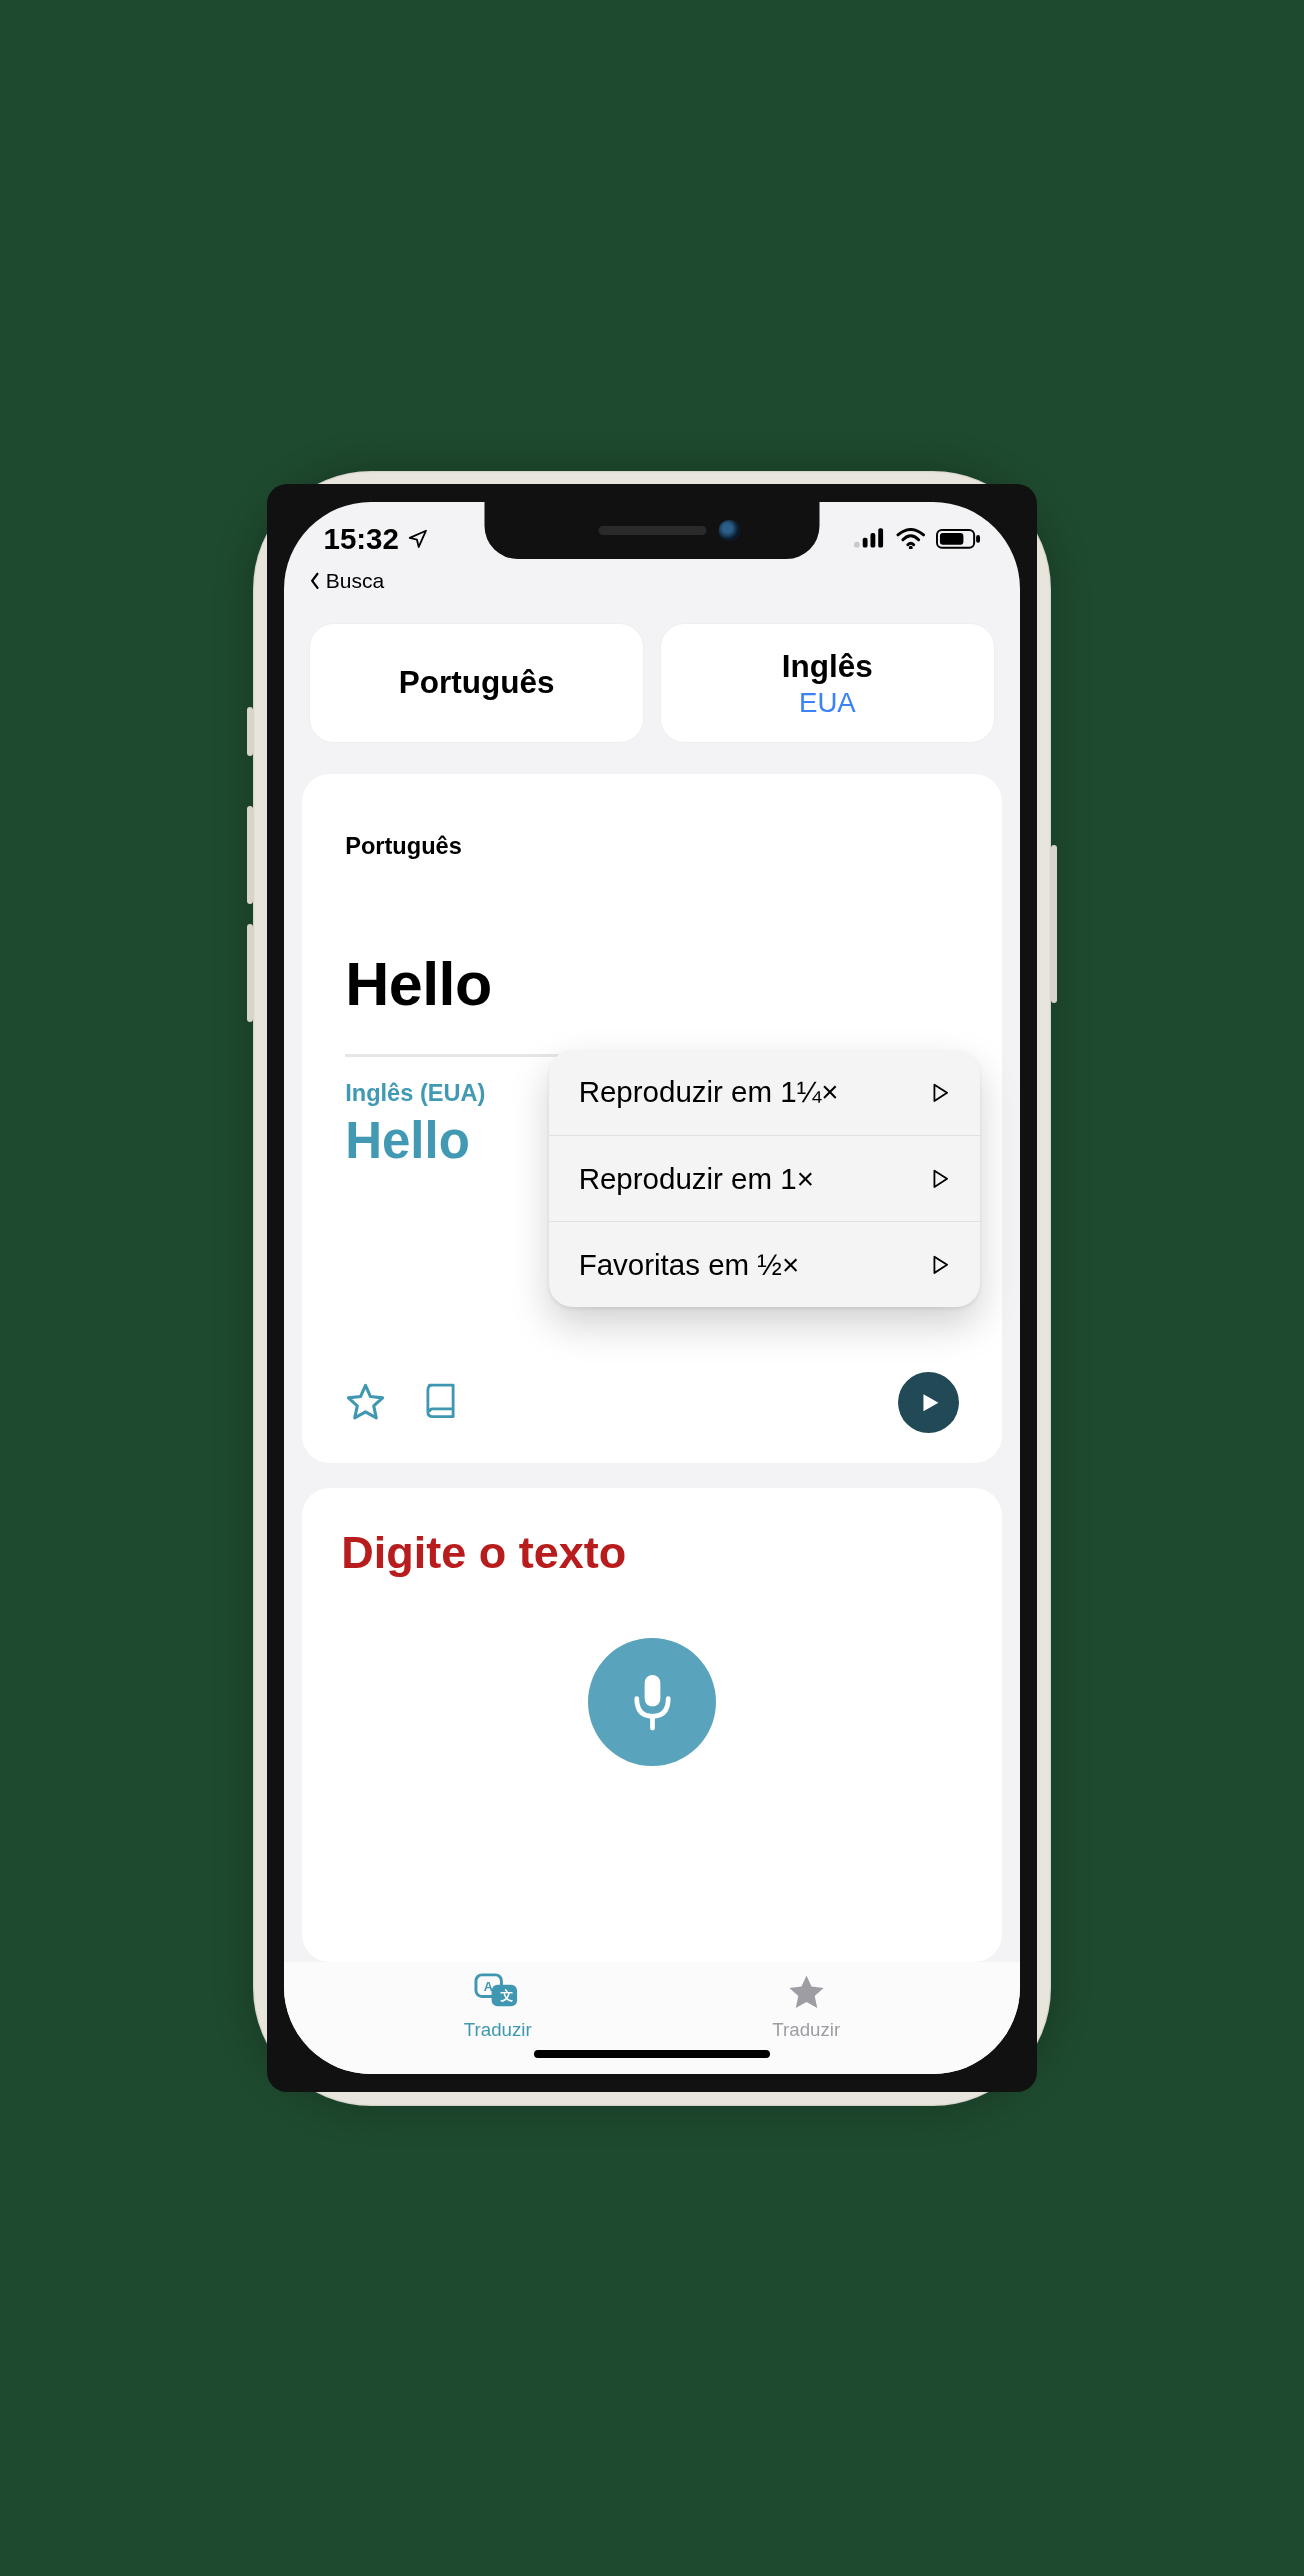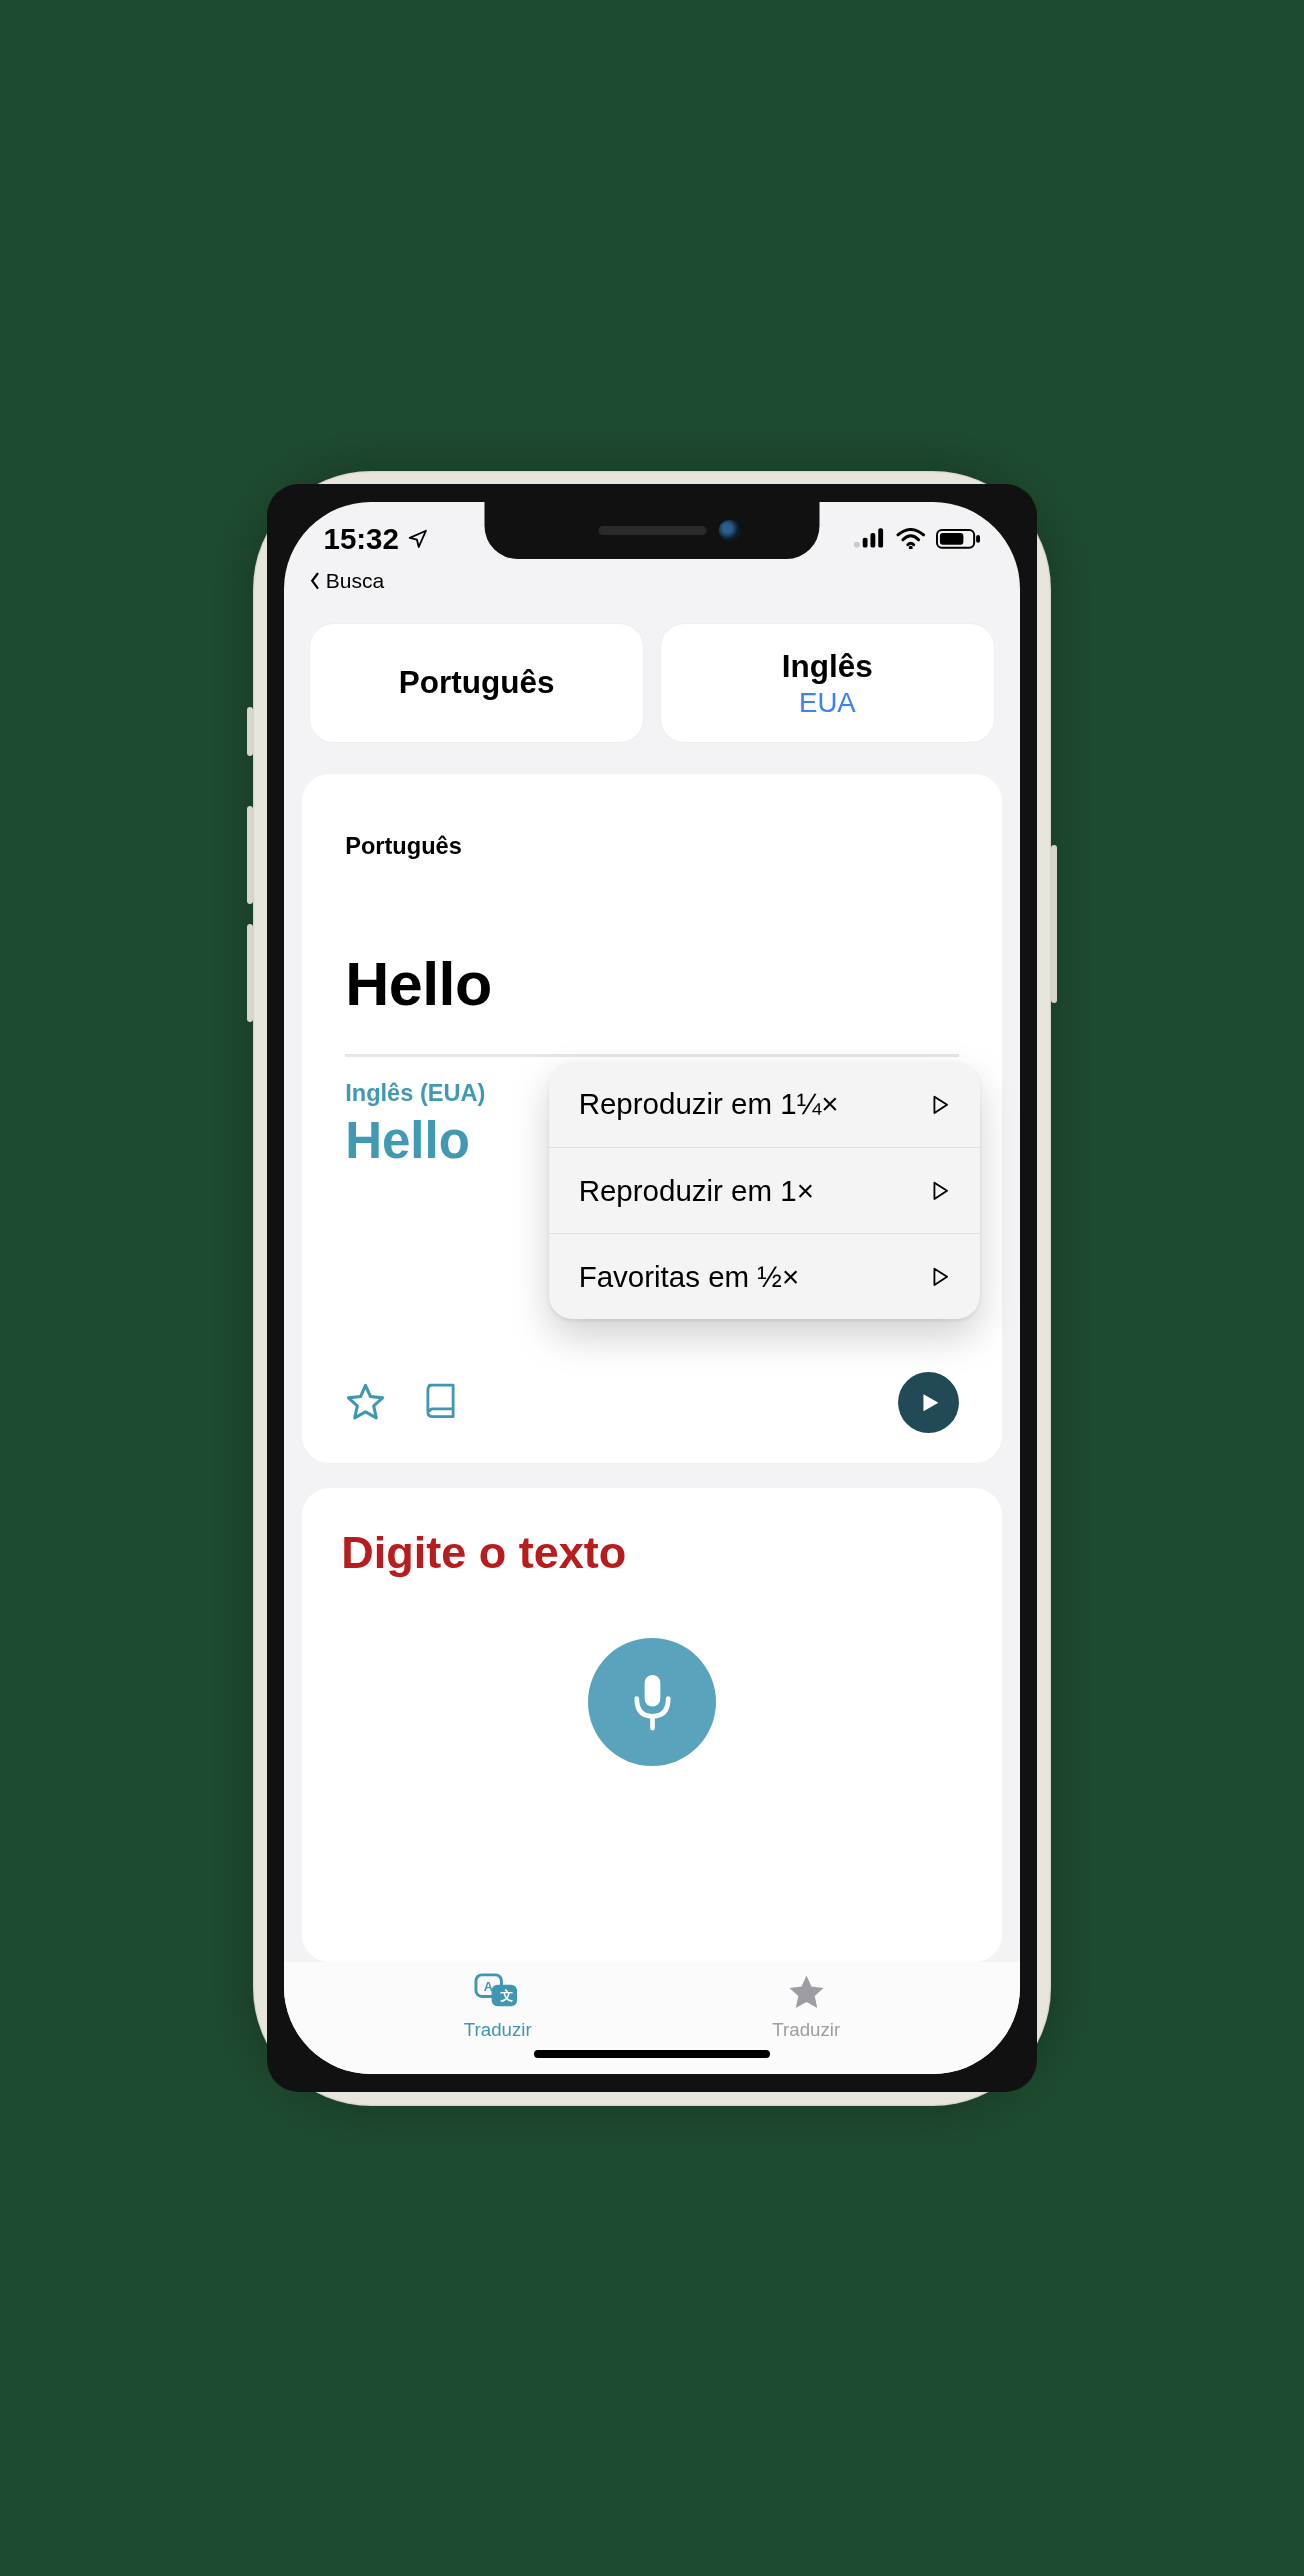--- a/index.html
+++ b/index.html
@@ -1,18 +1,18 @@
 <!DOCTYPE html>
 <html><head>
 <meta charset="utf-8">
 <style>
   *{box-sizing:border-box;margin:0;padding:0;font-family:-apple-system,BlinkMacSystemFont,"Helvetica Neue",Arial,sans-serif;-webkit-font-smoothing:antialiased}
   body{background:#1e4a2f;display:flex;align-items:center;justify-content:center;min-height:100vh;padding:39px}
   .device{width:798px;height:1635px;background:#e8e5dc;border-radius:118px;padding:13.8px;box-shadow:0 0 39px rgba(0,0,0,.25),inset 0 0 2px rgba(0,0,0,.3);position:relative}
-  .device-inner{width:100%;height:100%;background:#111;border-radius:32px;padding:17.7px;position:relative}
+  .device-inner{width:100%;height:100%;background:#111;border-radius:20px;padding:17.7px;position:relative}
   
   .btn-vol-up,.btn-vol-dn,.btn-silence,.btn-power{position:absolute;background:#d8d5cc;border-radius:3.9px}
   .btn-silence{left:-5.9px;top:236px;width:5.9px;height:49px}
   .btn-vol-up{left:-5.9px;top:335px;width:5.9px;height:98px}
   .btn-vol-dn{left:-5.9px;top:453px;width:5.9px;height:98px}
   .btn-power{right:-5.9px;top:374px;width:5.9px;height:158px}
   .screen{width:100%;height:100%;background:#f3f3f5;border-radius:87px;overflow:hidden;position:relative;display:flex;flex-direction:column}
   .notch{position:absolute;top:0;left:50%;transform:translateX(-50%);width:335px;height:57px;background:#111;border-bottom-left-radius:33px;border-bottom-right-radius:33px;z-index:50;display:flex;align-items:center;justify-content:center;gap:59px}
   .speaker{width:108px;height:9.8px;background:#2a2a2a;border-radius:4.9px}
   .camera{width:21.7px;height:21.7px;border-radius:50%;background:radial-gradient(circle at 40% 40%,#2b5e8a 0 25%,#0a1a2a 60%);position:absolute;right:79px;top:17.7px}
@@ -36,21 +36,21 @@
   .divider{border:none;border-top:3px solid #e6e6e8;margin:35px 0 23.6px}
   .card-tgtlabel{font-size:23.6px;font-weight:700;color:#4199b3;margin-bottom:3.9px}
   .card-tgttext{font-size:51px;font-weight:800;color:#4199b3}
   .card-actions{display:flex;align-items:center;gap:35px;margin-top:auto;padding-top:25.6px}
   .card-actions .spacer{flex:1}
   .icon-btn svg{display:block}
   .play-circle{width:61px;height:61px;border-radius:50%;background:#214a56;display:flex;align-items:center;justify-content:center;cursor:pointer}
   .play-circle svg{width:25.6px;height:25.6px;fill:#fff}
   .icon-btn{cursor:pointer;color:#4097b1}
   
-  .speed-menu{position:absolute;top:288px;right:21.7px;width:431px;background:#f4f4f4;border-radius:23.6px;box-shadow:0 17.7px 39px rgba(0,0,0,.18),0 2px 3.9px rgba(0,0,0,.08);overflow:hidden;z-index:40}
+  .speed-menu{position:absolute;top:276px;right:21.7px;width:431px;background:#f4f4f4;border-radius:23.6px;box-shadow:0 17.7px 39px rgba(0,0,0,.18),0 2px 3.9px rgba(0,0,0,.08);overflow:hidden;z-index:40}
   .speed-item{display:flex;align-items:center;justify-content:space-between;padding:25.6px 29.5px;font-size:29.5px;cursor:pointer;border-bottom:1px solid rgba(0,0,0,.08)}
   .speed-item:last-child{border-bottom:none}
   .speed-item svg{width:21.7px;height:23.6px}
   
   .input-card{margin:25.6px 17.7px 0;background:#fff;border-radius:27.6px;padding:39px 39px 29.5px;display:flex;flex-direction:column;align-items:center;gap:49px;flex:1}
   .placeholder{align-self:flex-start;font-size:45px;font-weight:800;color:#b91c1c}
   .mic-circle{width:128px;height:128px;border-radius:50%;background:#5aa3bc;display:flex;align-items:center;justify-content:center;cursor:pointer;margin-top:9.8px}
   .mic-circle svg{width:51px;height:59px;fill:#fff}
   
   .tabbar{display:flex;justify-content:space-around;align-items:center;padding:9.8px 59px 3.9px;background:#fbfbfc}

